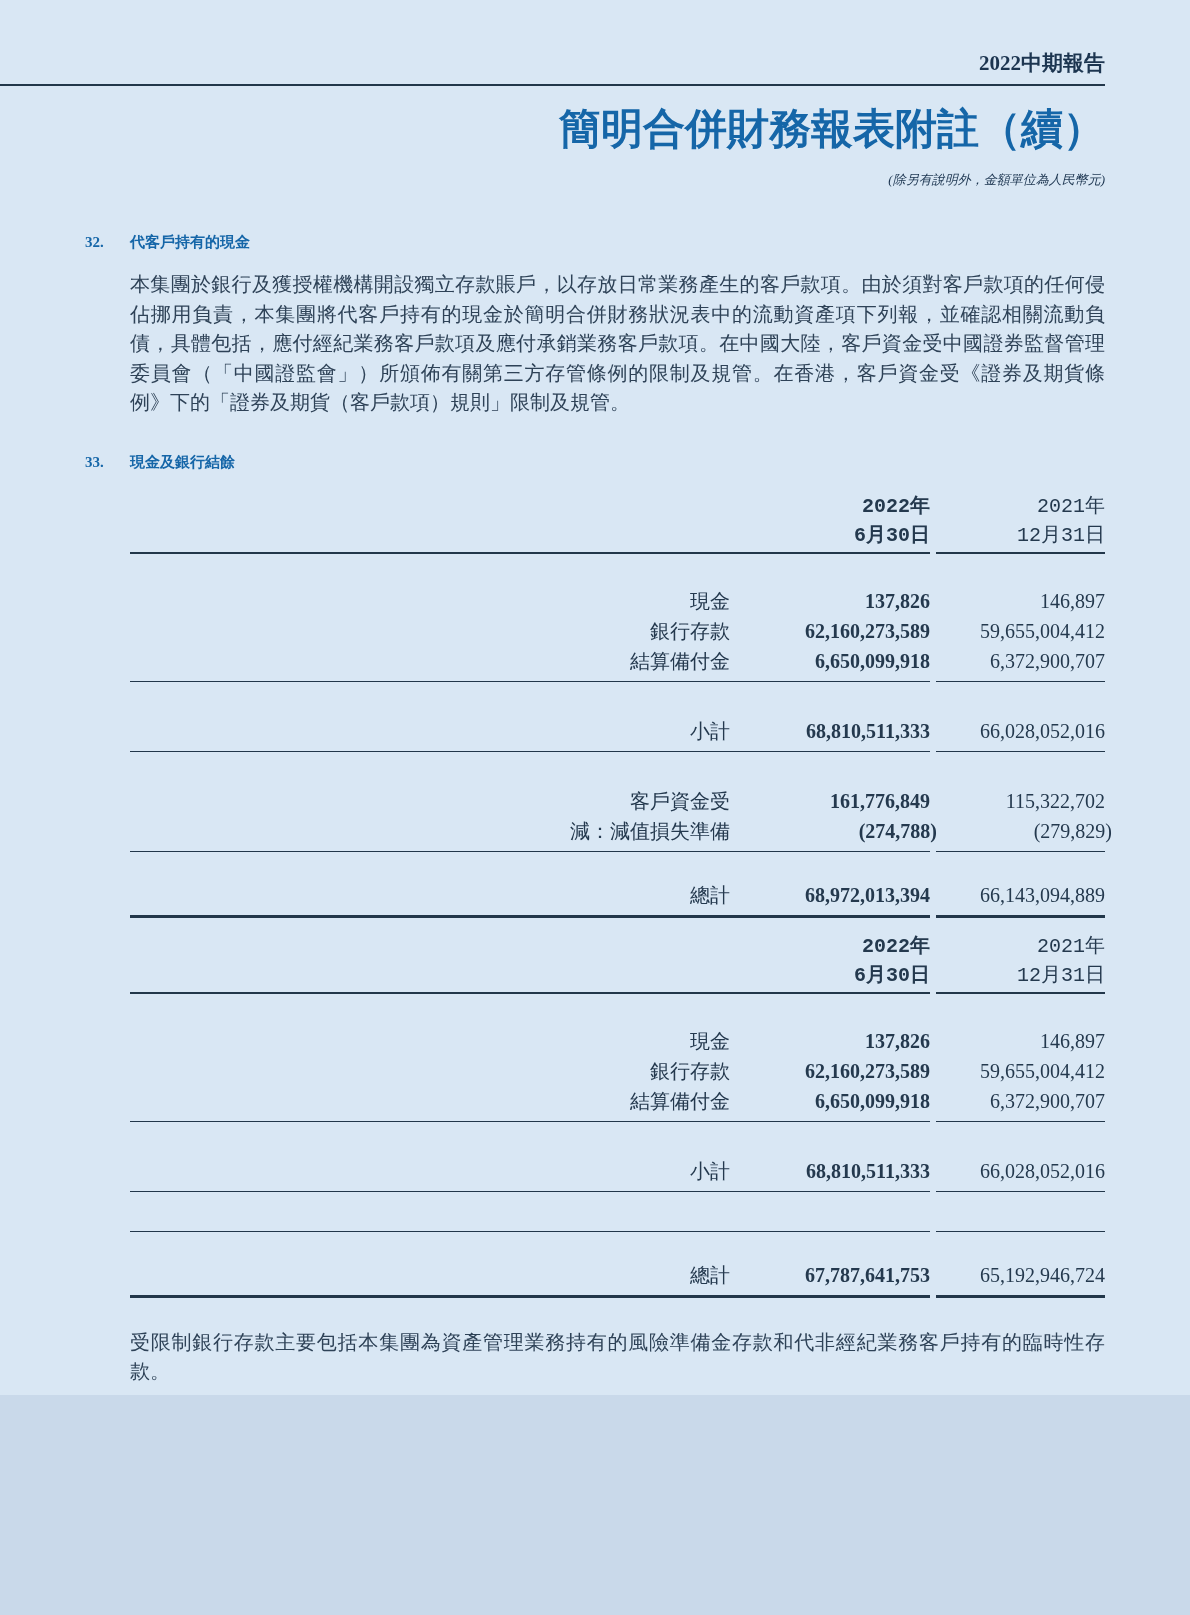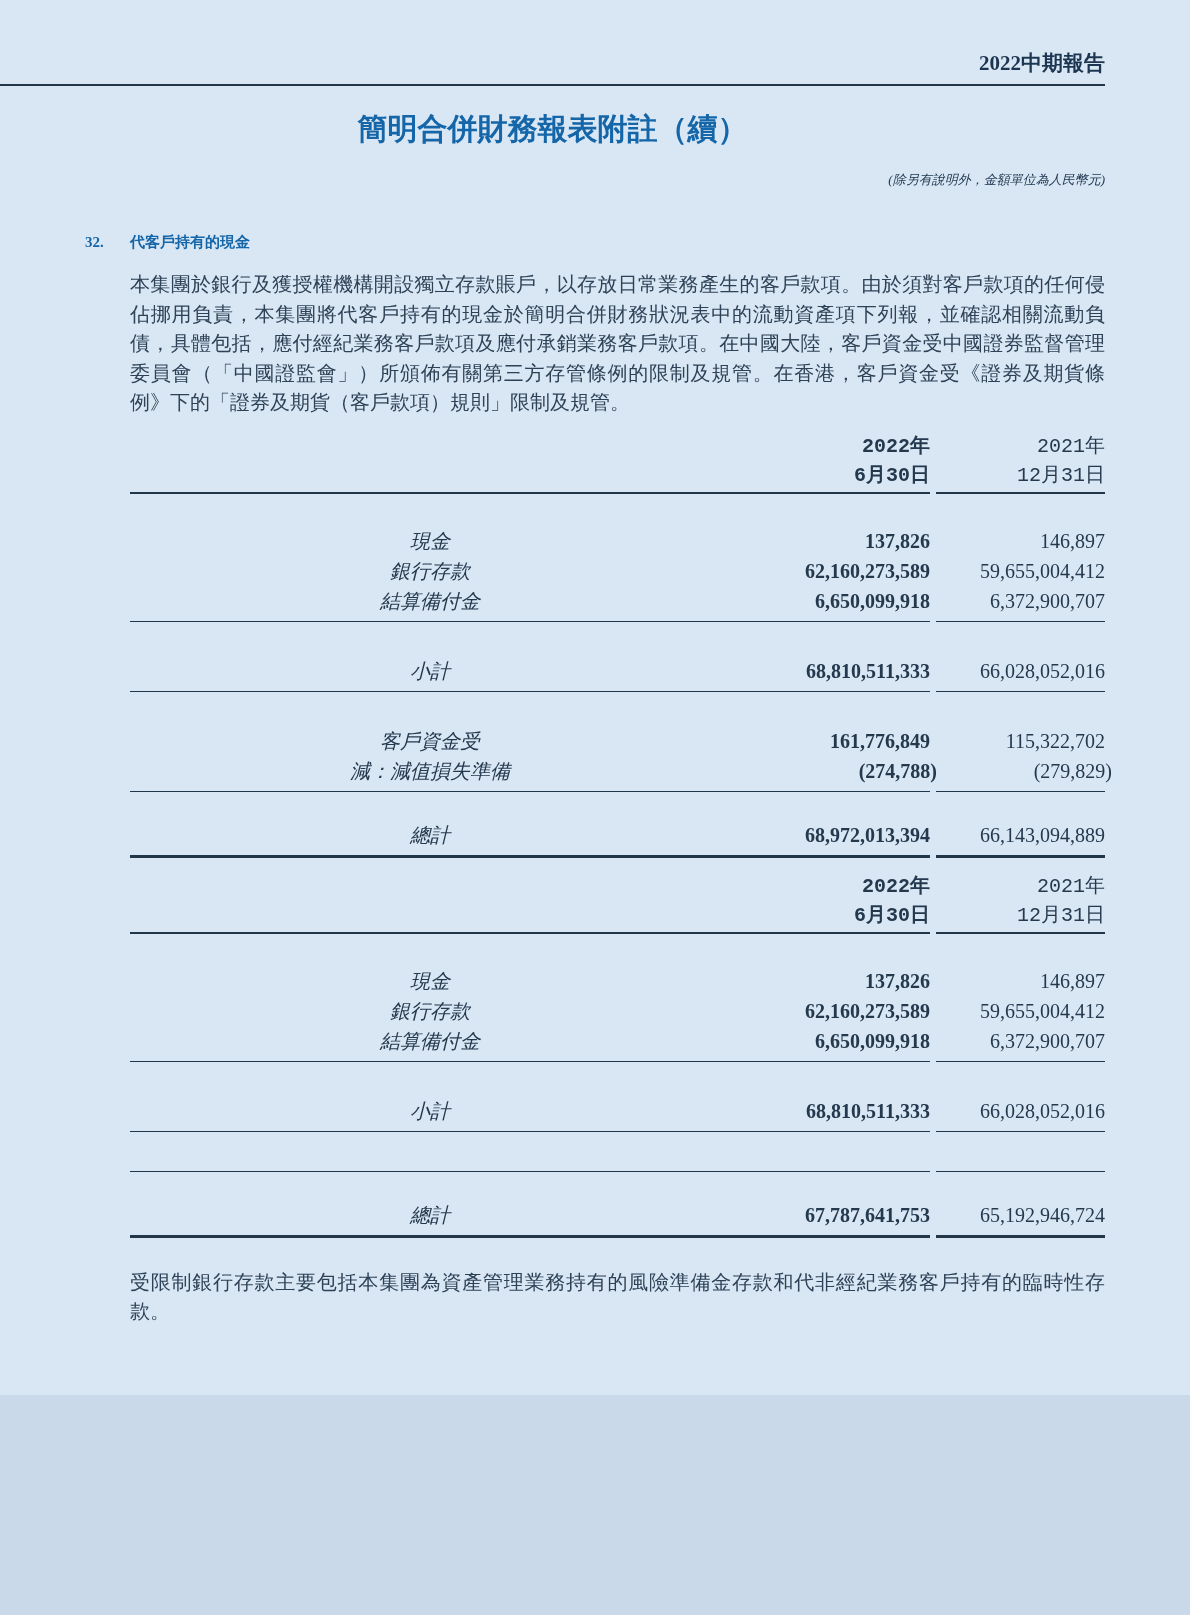--- a/index.html
+++ b/index.html
@@ -21,43 +21,43 @@
     font-family:"Liberation Serif","DejaVu Serif",serif;
     color:var(--text);
   }
   
   .report-meta{
     padding-top:50px;margin-right:85px;text-align:right;
     font-size:21px;font-weight:bold;color:var(--meta);line-height:26px;
   }
   .top-rule{margin:8px 85px 0 0;border-bottom:2px solid var(--rule);height:0;}
   .doc-title{
-    margin:18px 85px 0 0;text-align:center;
-    font-size:30px;line-height:50px;font-weight:bold;color:var(--blue);
+    margin:18px 85px 0 0;text-align:right;
+    font-size:42px;line-height:50px;font-weight:bold;color:var(--blue);
   }
   .doc-subtitle{
     margin:14px 85px 0 0;text-align:right;
     font-size:13px;line-height:24px;font-style:italic;color:var(--meta);
   }
   
   .sec-head{margin:34px 85px 0 85px;font-size:15px;line-height:32px;font-weight:bold;color:var(--blue);}
   .sec-head.tight{margin-top:28px;}
   .sec-head.tight2{margin-top:26px;}
   .sec-num{display:inline-block;width:45px;}
   .body-text{
     margin:12px 85px 0 130px;
     font-size:20px;line-height:29.5px;
     text-align:justify;color:var(--text);
   }
   .footnote{margin-top:30px;}
   
   .fin-table{margin:14px 85px 0 130px;font-size:20px;color:var(--num);}
   .t-row{display:flex;align-items:flex-end;height:30px;line-height:30px;}
   .t-row.t-head{height:auto;}
-  .t-label{flex:1;text-align:center;font-style:italic;}
+  .t-label{flex:1;text-align:right;}
   .t-c22{width:200px;text-align:right;font-weight:bold;}
   .t-gapcol{width:6px;}
   .t-c21{width:169px;text-align:right;}
   .t-head .t-c22 div,.t-head .t-c21 div{line-height:29px;height:29px;font-family:Liberation Mono, monospace;}
   .rule-row{display:flex;margin-top:5px;}
   .rule-row .seg-a{flex:1;}
   .rule-row .seg-b{width:169px;}
   .rule-row .seg-gap{width:6px;}
   .rule-row.head-rule{margin-top:2px;}
   .rule-thin .seg-a,.rule-thin .seg-b{border-bottom:1.5px solid var(--rule);}
@@ -83,20 +83,23 @@
   <div class="doc-subtitle">(除另有說明外，金額單位為人民幣元)</div>
 
   <section>
     <div class="sec-head">
       <span class="sec-num">32.</span><span>代客戶持有的現金</span>
     </div>
     <p class="body-text">本集團於銀行及獲授權機構開設獨立存款賬戶，以存放日常業務產生的客戶款項。由於須對客戶款項的任何侵佔挪用負責，本集團將代客戶持有的現金於簡明合併財務狀況表中的流動資產項下列報，並確認相關流動負債，具體包括，應付經紀業務客戶款項及應付承銷業務客戶款項。在中國大陸，客戶資金受中國證券監督管理委員會（「中國證監會」）所頒佈有關第三方存管條例的限制及規管。在香港，客戶資金受《證券及期貨條例》下的「證券及期貨（客戶款項）規則」限制及規管。</p>
   </section>
 
   <section>
+    <div class="sec-head tight">
+      <span class="sec-num">33.</span><span>現金及銀行結餘</span>
+    </div>
     <div class="fin-table">
         <div class="t-row t-head">
           <div class="t-label"></div>
           <div class="t-c22">
             <div>2022年</div>
             <div>6月30日</div>
           </div>
           <div class="t-gapcol"></div>
           <div class="t-c21">
             <div>2021年</div>

